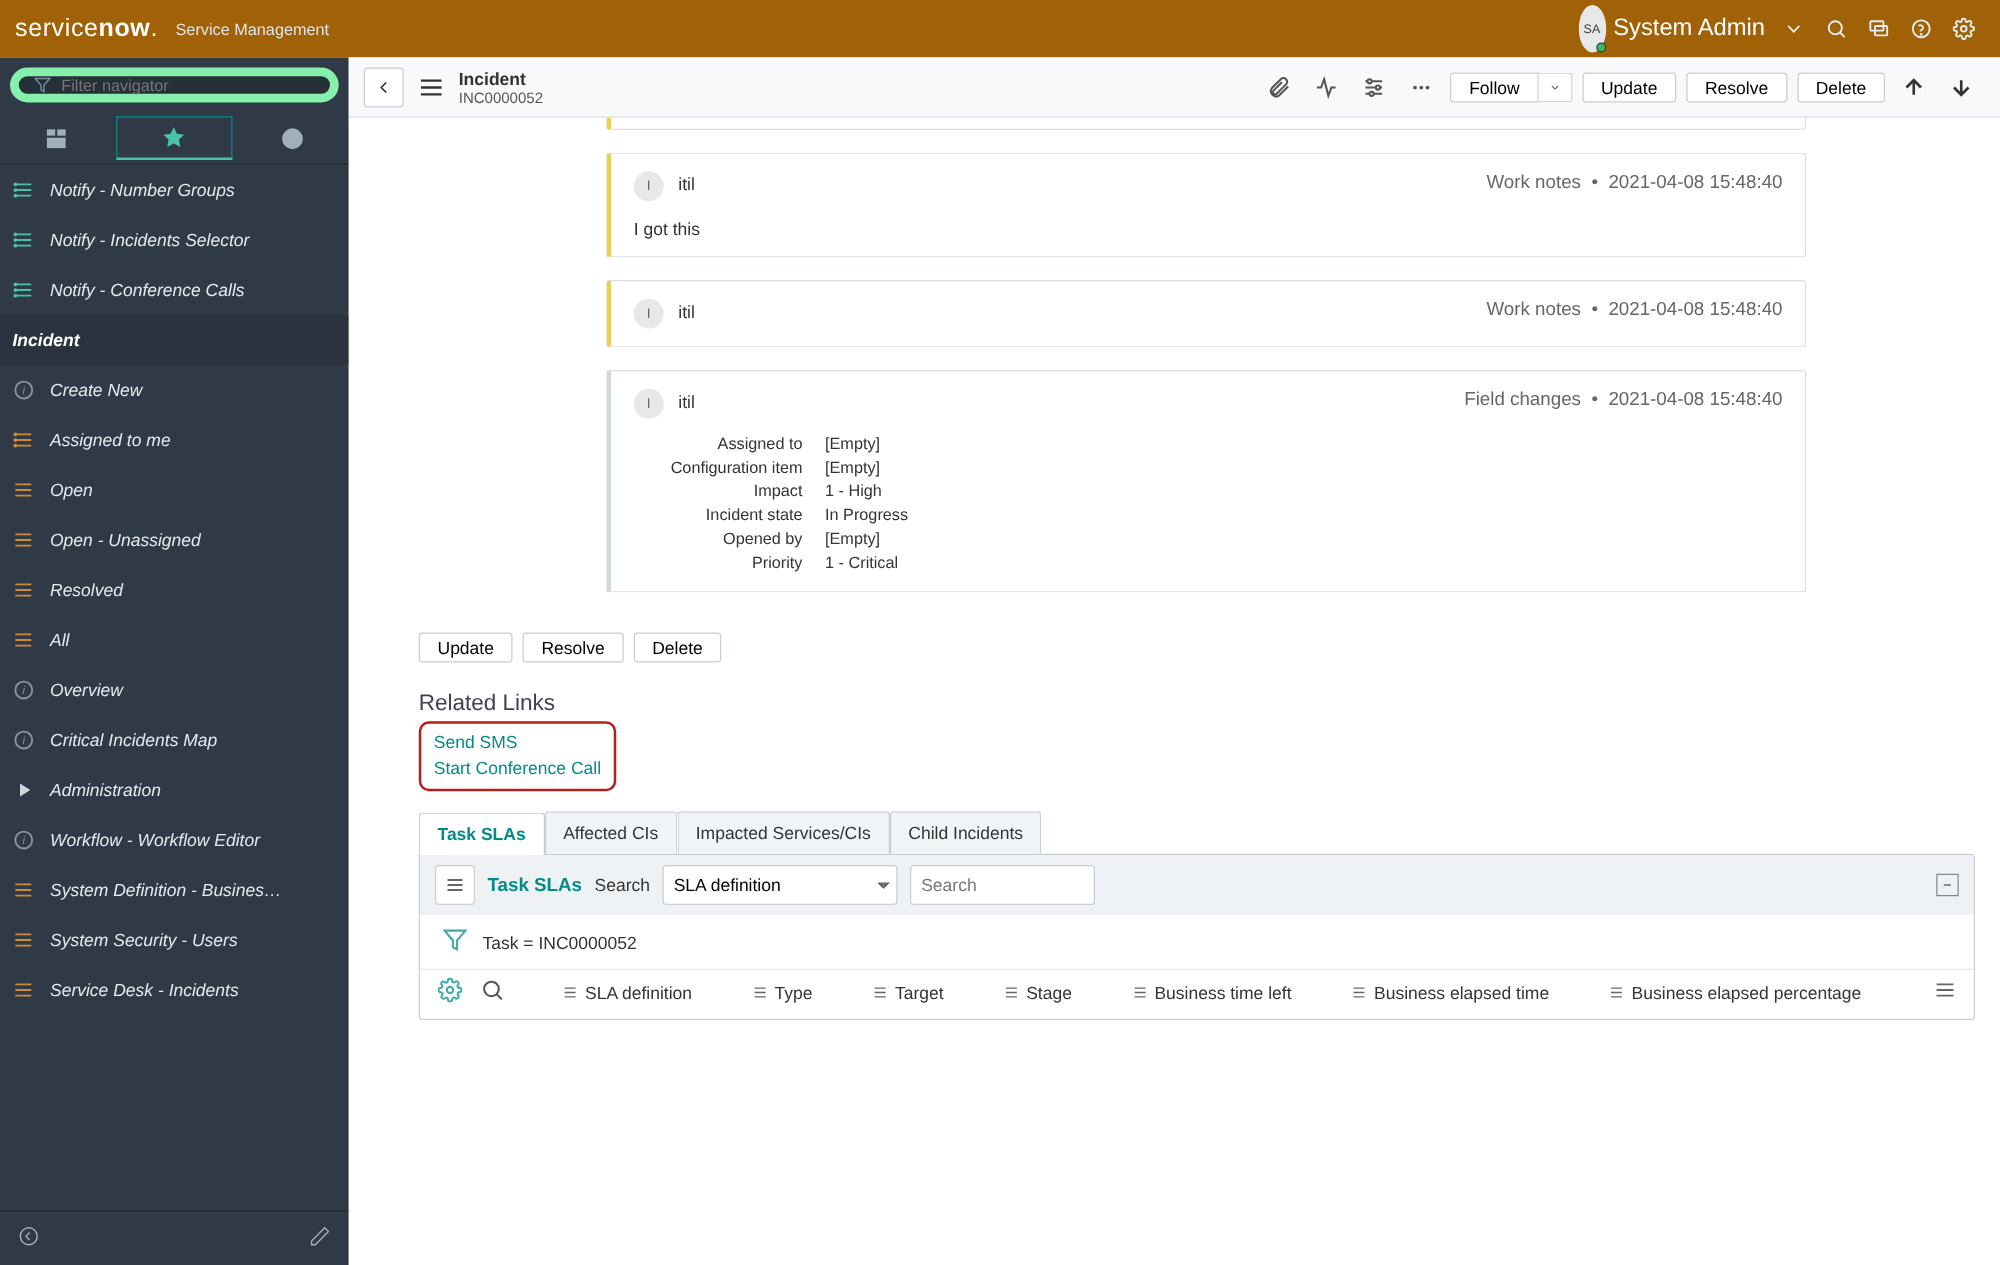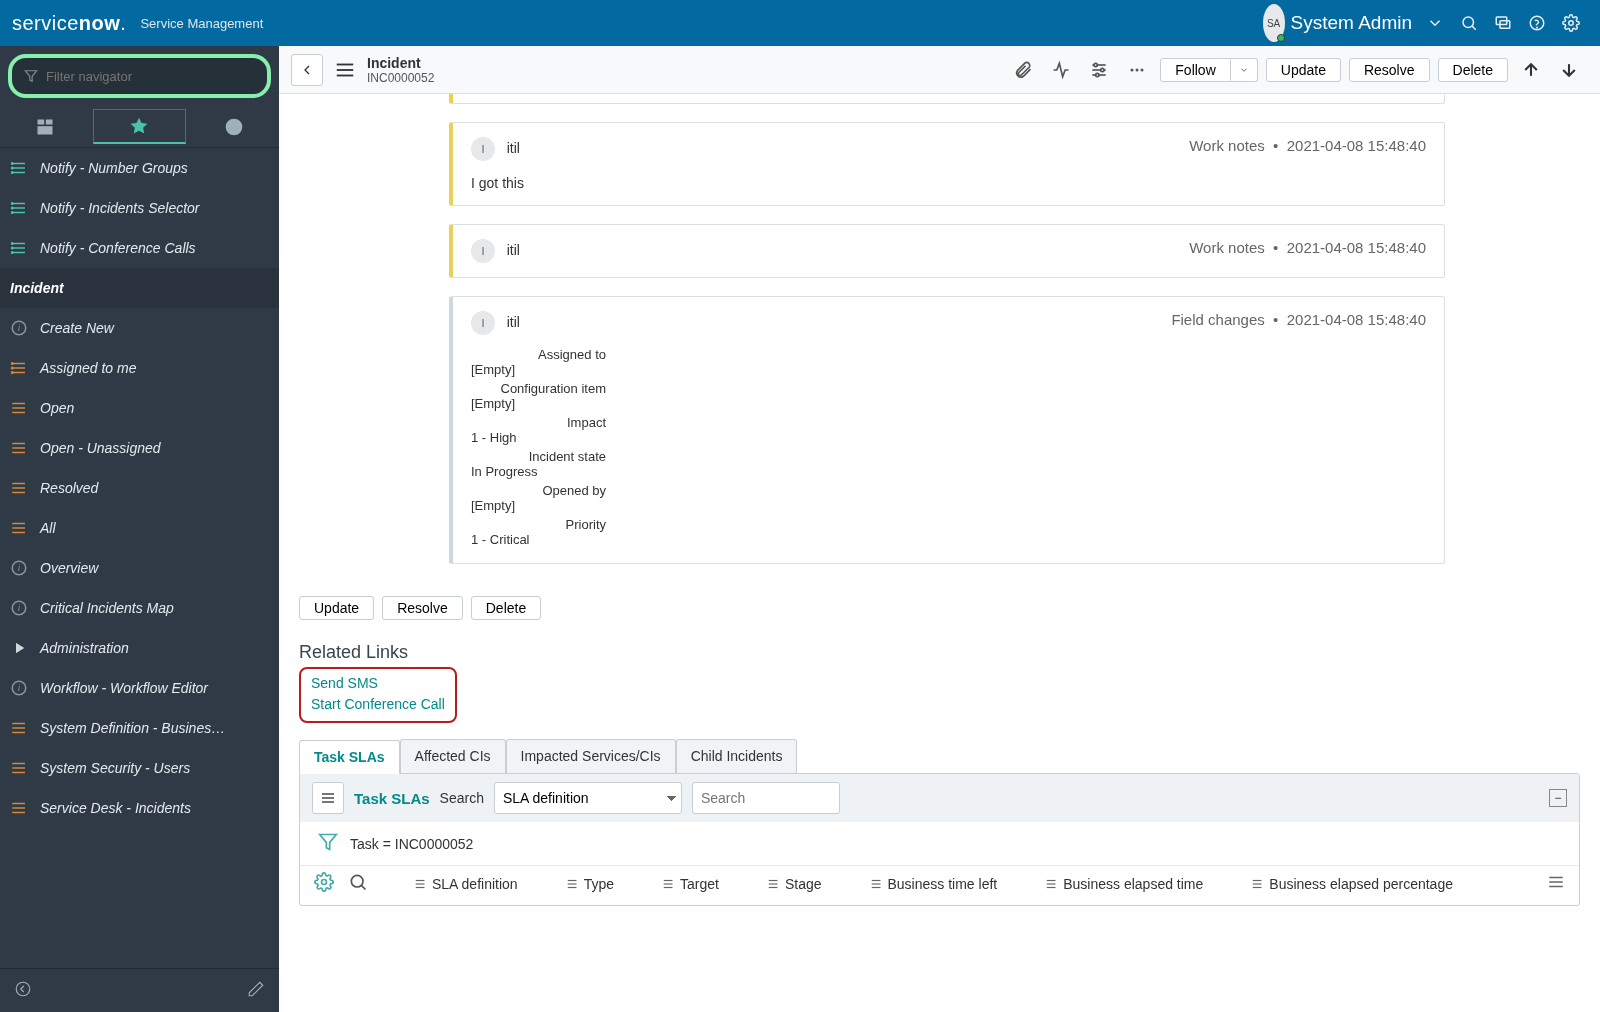--- a/index.html
+++ b/index.html
@@ -1,35 +1,35 @@
 <!DOCTYPE html>
 <html><head>
 <meta charset="utf-8">
 <style>
   * { box-sizing: border-box; margin: 0; padding: 0; }
   body { font-family: -apple-system, BlinkMacSystemFont, "Segoe UI", Helvetica, Arial, sans-serif; font-size: 13px; color: #333; background: #fff; overflow: hidden; }
   
   
-  .top-header { height: 46px; background: #0369a1; display: flex; align-items: center; padding: 0 12px; color: #fff; }
+  .top-header { height: 46px; background: #a16207; display: flex; align-items: center; padding: 0 12px; color: #fff; }
   .logo { font-size: 20px; font-weight: 300; letter-spacing: .5px; }
   .logo b { font-weight: 700; }
   .top-header .service { margin-left: 14px; font-size: 13px; color: #dfe5e8; }
   .top-header .spacer { flex: 1; }
   .user-badge { background: #e6e8ea; color: #444; width: 22px; height: 38px; border-radius: 50%; font-size: 10px; display: flex; align-items: center; justify-content: center; margin-right: 6px; position: relative; }
   .user-badge::after { content: ''; width: 6px; height: 6px; border-radius: 50%; background: #3db861; position: absolute; bottom: 0; right: 0; border: 1px solid #303a46; }
   .user-name { font-size: 19px; margin-right: 6px; }
   .top-header .ticon { width: 34px; height: 34px; display: flex; align-items: center; justify-content: center; cursor: pointer; color: #e6eef0; }
   .top-header .ticon svg { width: 18px; height: 18px; }
   
   .layout { display: flex; height: calc(100vh - 46px); }
   
   
   .left-nav { width: 279px; background: #303a46; display: flex; flex-direction: column; }
   .nav-filter { padding: 8px; }
-  .nav-filter-input { display: flex; align-items: center; background: #263039; border: 4px solid #86efac; border-radius: 18px; height: 44px; padding: 0 12px; }
+  .nav-filter-input { display: flex; align-items: center; background: #263039; border: 7px solid #86efac; border-radius: 18px; height: 28px; padding: 0 12px; }
   .nav-filter-input svg { width: 14px; color: #7a8a97; }
   .nav-filter-input input { flex: 1; background: transparent; border: none; outline: none; color: #d9e0e5; font-size: 13px; margin-left: 8px; }
   .nav-tabs { display: flex; height: 42px; border-bottom: 1px solid #232c35; }
   .nav-tab { flex: 1; display: flex; align-items: center; justify-content: center; color: #a0afb9; cursor: pointer; }
   .nav-tab.active { border: 1px solid #0a8a8a; border-bottom: 2px solid #49c2a8; margin: 3px; }
   .nav-tab.active svg { fill: #49c2a8; }
   .nav-tab svg { width: 20px; height: 20px; fill: #a0afb9; }
   .nav-scroll { flex: 1; overflow-y: auto; font-style: italic; }
   .nav-scroll::-webkit-scrollbar { width: 8px; }
   .nav-scroll::-webkit-scrollbar-thumb { background: #4b5864; border-radius: 4px; }
@@ -53,34 +53,34 @@
   .form-title .fttype { font-size: 14px; color: #333; font-weight: 600; }
   .form-title .ftnum { font-size: 12px; color: #555; }
   .form-header .spacer { flex: 1; }
   .hicon { width: 32px; height: 32px; display: flex; align-items: center; justify-content: center; margin: 0 3px; cursor: pointer; }
   .hicon svg { width: 20px; }
   .btn { height: 24px; padding: 0 14px; border: 1px solid #c8ced4; background: #fff; border-radius: 3px; font-size: 14px; cursor: pointer; }
   .btn-group { display: flex; margin: 0 4px; }
   .btn-group .btn:first-child { border-radius: 3px 0 0 3px; }
   .btn-group .btn.caret { border-radius: 0 3px 3px 0; border-left: none; padding: 0 8px; }
   
-  .content-scroll { flex: 1; overflow-y: auto; padding: 0 20px 24px; }
+  .content-scroll { flex: 1; overflow-y: auto; padding: 0 20px 24px; margin-left: 36px; }
   .content-scroll::-webkit-scrollbar { width: 12px; }
   .content-scroll::-webkit-scrollbar-thumb { background: #cfd5da; border-radius: 6px; }
   
   .activity-area { padding-left: 150px; padding-right: 135px; }
   .act-card { border: 1px solid #d9dfe3; border-radius: 3px; padding: 14px 18px; margin-bottom: 18px; position: relative; }
   .act-card.worknote { border-left: 4px solid #e8d05a; }
   .act-card.field { border-left: 4px solid #d0d6db; }
   .act-card .avatar { width: 24px; height: 24px; border-radius: 50%; background: #e6e8ea; color: #666; display: inline-flex; align-items: center; justify-content: center; font-size: 11px; margin-right: 8px; }
   .act-card .author { font-size: 14px; color: #333; }
   .act-card .meta { float: right; font-size: 15px; color: #666; }
   .act-card .body { margin-top: 14px; font-size: 14px; color: #333; }
   .fc-table { margin-top: 10px; }
-  .fc-row { display: flex; font-size: 13px; padding: 2px 0; flex-direction: column; }
+  .fc-row { display: flex; font-size: 13px; padding: 2px 0; }
   .fc-row .fc-label { width: 135px; text-align: right; color: #333; margin-right: 18px; }
   .fc-row .fc-value { color: #333; }
   
   .btn-row { padding: 14px 0; display: flex; gap: 8px; }
   
   .related-links-h { font-size: 18px; color: #3a4450; margin: 8px 0 4px; }
   .related-links { border: 2px solid #b91c1c; border-radius: 8px; padding: 4px 10px 6px; display: inline-block; min-width: 150px; }
   .related-links a { display: block; color: #048a8a; font-size: 14px; text-decoration: none; line-height: 1.5; }
   
   .rtabs { display: flex; margin-top: 16px; border-bottom: 0; }

